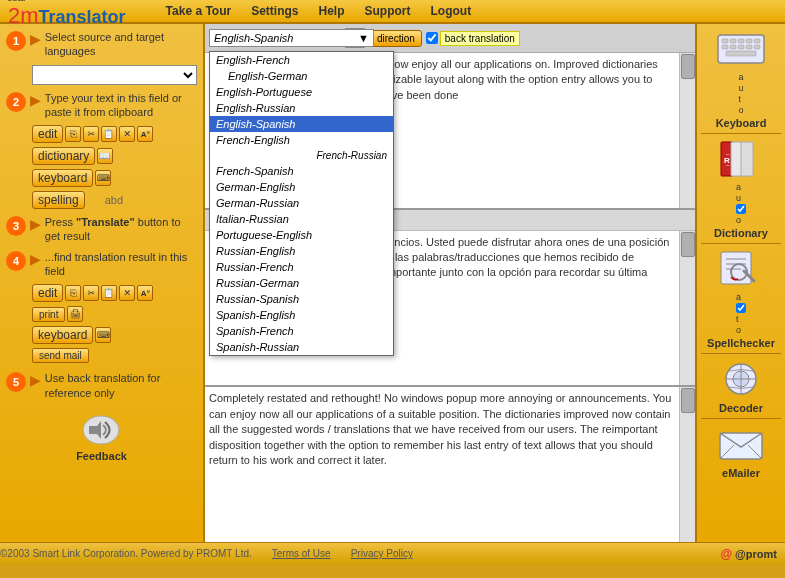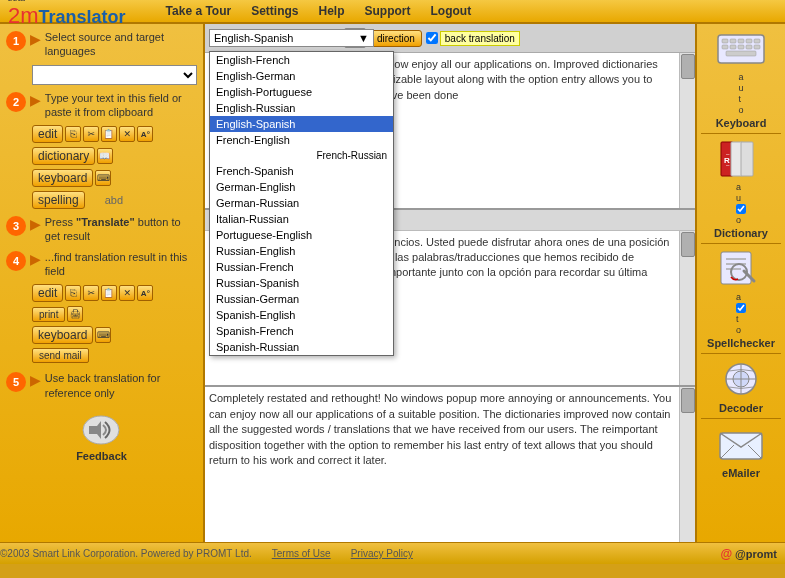--- a/index.html
+++ b/index.html
@@ -390,43 +390,43 @@
         </div>
         <div class="feedback-label">Feedback</div>
       </div>
 
     </div>
 
     <div class="content-area">
 
       <div style="display:flex;align-items:center;gap:4px;padding:4px;background:#d0d0d0;border-bottom:1px solid #aaa;">
 
-        <div style="position:relative;width:131px;">
+        <div style="position:relative;width:131px;font-style:italic;">
           <div style="background:white;border:1px solid #888;padding:2px 4px;font-size:11px;cursor:pointer;display:flex;justify-content:space-between;align-items:center;width:165px;">
             <span>English-Spanish</span>
             <span>▼</span>
           </div>
 
           <div style="position:absolute;top:22px;left:0;width:185px;background:white;border:1px solid #666;z-index:200;box-shadow:2px 2px 5px rgba(0,0,0,0.3);">
             <div class="lang-option" style="padding:2px 6px;font-size:11px;cursor:pointer;">English-French</div>
-            <div class="lang-option" style="padding:2px 6px;font-size:11px;cursor:pointer;">English-German</div>
+            <div class="lang-option" style="padding:2px 6px;font-size:11px;cursor:pointer;margin-left:12px;">English-German</div>
             <div class="lang-option" style="padding:2px 6px;font-size:11px;cursor:pointer;">English-Portuguese</div>
             <div class="lang-option" style="padding:2px 6px;font-size:11px;cursor:pointer;">English-Russian</div>
             <div class="lang-option" style="padding:2px 6px;font-size:11px;cursor:pointer;background:#3366cc;color:white;">English-Spanish</div>
             <div class="lang-option" style="padding:2px 6px;font-size:11px;cursor:pointer;">French-English</div>
             <div class="lang-option" style="padding:2px 6px;font-size:10px;cursor:pointer;text-align:right;">French-Russian</div>
             <div class="lang-option" style="padding:2px 6px;font-size:11px;cursor:pointer;">French-Spanish</div>
             <div class="lang-option" style="padding:2px 6px;font-size:11px;cursor:pointer;">German-English</div>
             <div class="lang-option" style="padding:2px 6px;font-size:11px;cursor:pointer;">German-Russian</div>
             <div class="lang-option" style="padding:2px 6px;font-size:11px;cursor:pointer;">Italian-Russian</div>
             <div class="lang-option" style="padding:2px 6px;font-size:11px;cursor:pointer;">Portuguese-English</div>
             <div class="lang-option" style="padding:2px 6px;font-size:11px;cursor:pointer;">Russian-English</div>
             <div class="lang-option" style="padding:2px 6px;font-size:11px;cursor:pointer;">Russian-French</div>
+            <div class="lang-option" style="padding:2px 6px;font-size:11px;cursor:pointer;">Russian-German</div>
             <div class="lang-option" style="padding:2px 6px;font-size:11px;cursor:pointer;">Russian-Spanish</div>
-            <div class="lang-option" style="padding:2px 6px;font-size:11px;cursor:pointer;">Russian-German</div>
             <div class="lang-option" style="padding:2px 6px;font-size:11px;cursor:pointer;">Spanish-English</div>
             <div class="lang-option" style="padding:2px 6px;font-size:11px;cursor:pointer;">Spanish-French</div>
             <div class="lang-option" style="padding:2px 6px;font-size:11px;cursor:pointer;">Spanish-Russian</div>
           </div>
         </div>
 
         <div style="background:white;border:1px solid #888;border-radius:2px;padding:1px 3px;cursor:pointer;font-size:14px;">⇔</div>
 
         <button style="background:linear-gradient(to bottom,#ffe080,#f0a000);border:1px solid #a06000;border-radius:3px;padding:2px 6px;font-size:10px;cursor:pointer;">direction</button>
 

